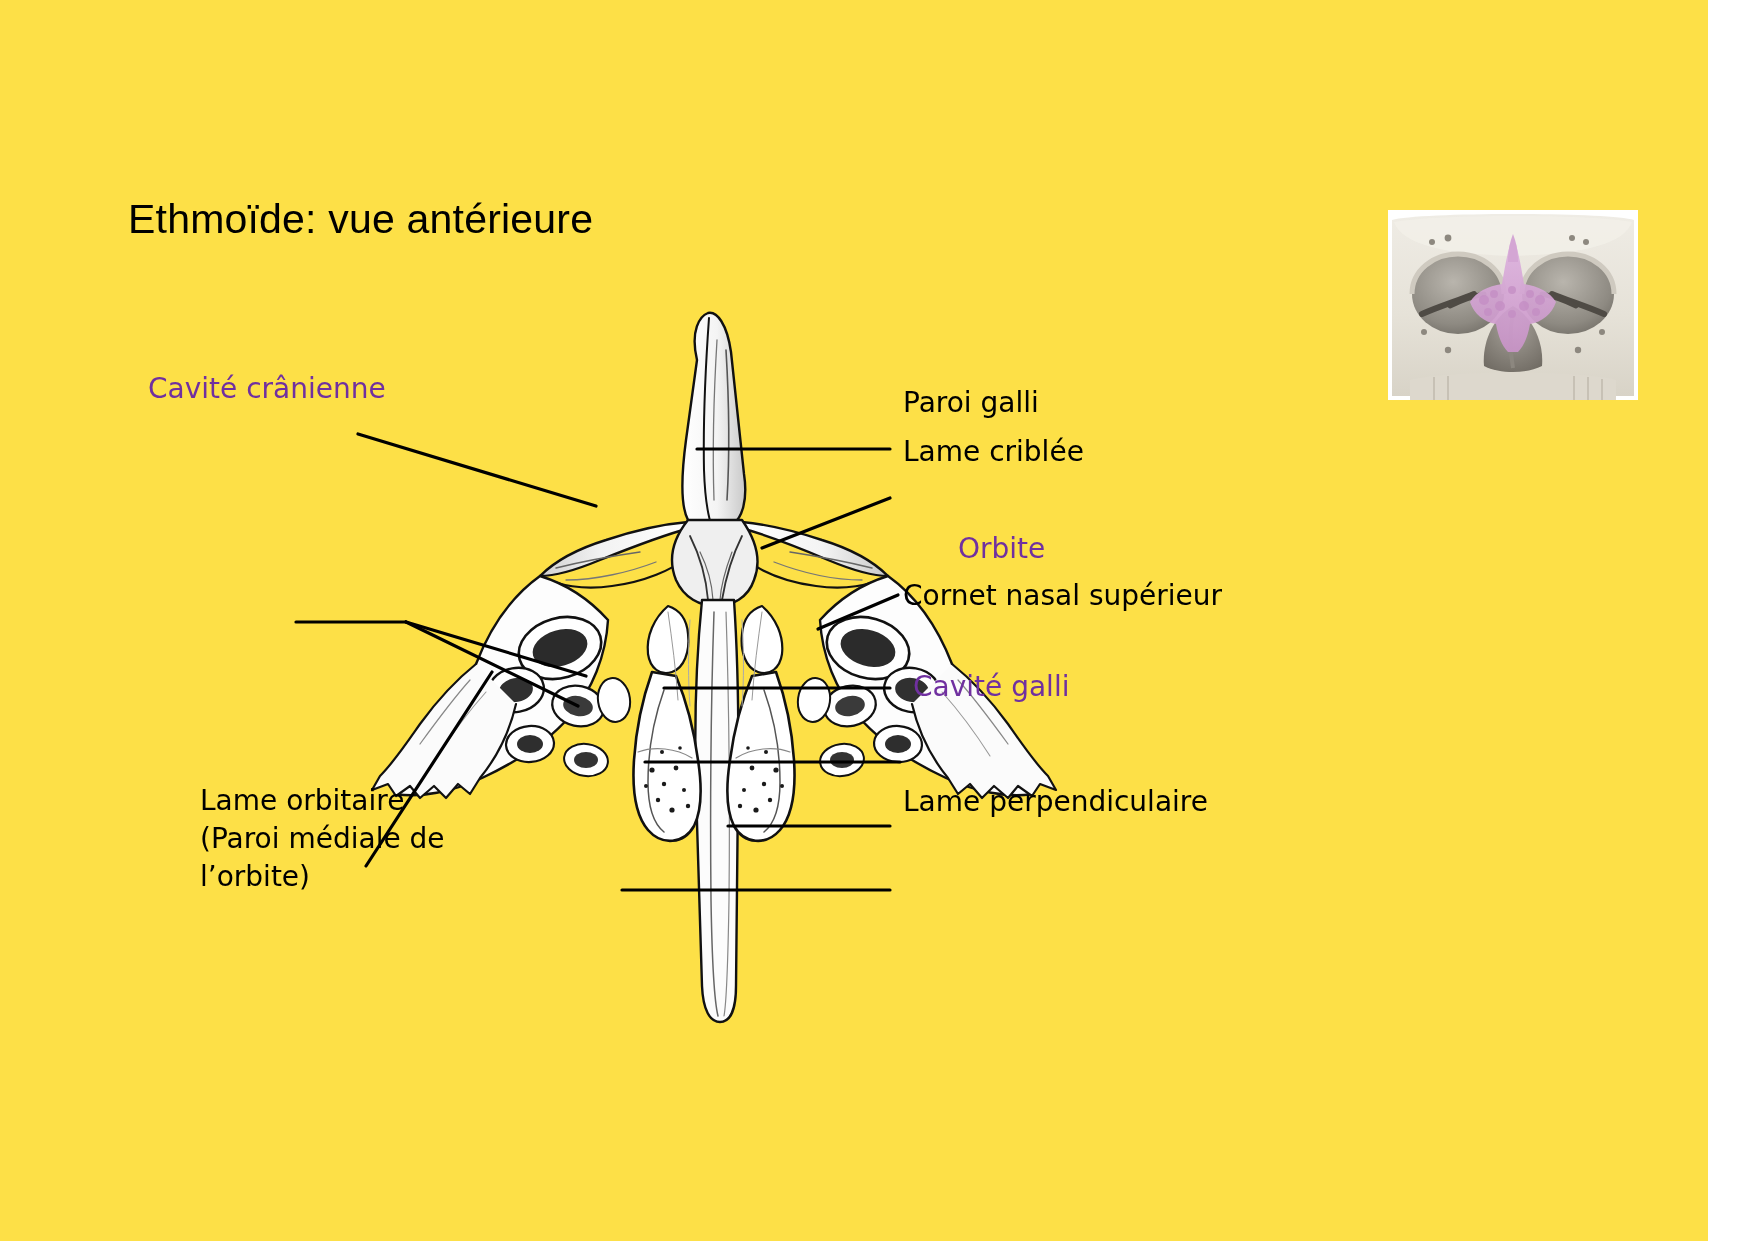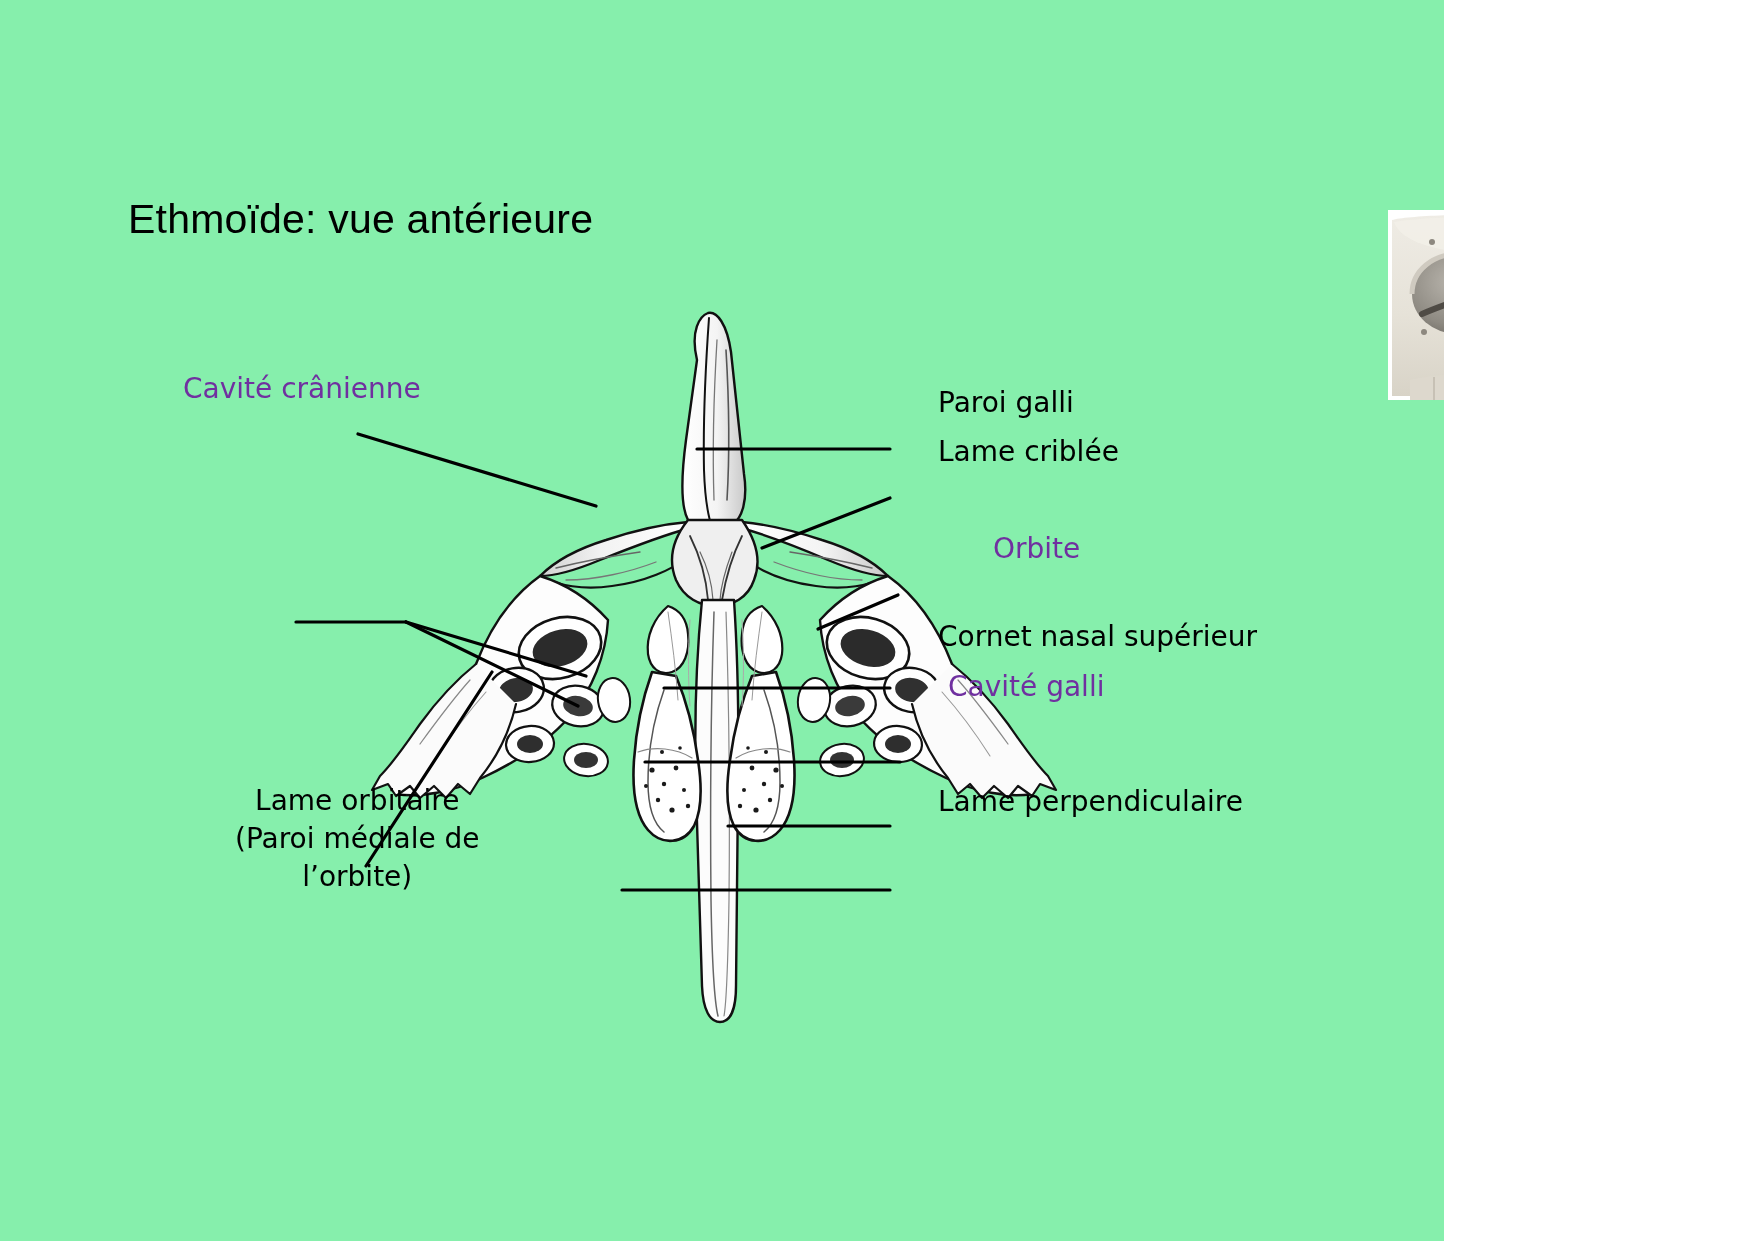--- a/index.html
+++ b/index.html
@@ -5,25 +5,24 @@
   html, body {
     margin: 0;
     padding: 0;
     background: #ffffff;
   }
   body {
     font-family: "Liberation Sans", sans-serif;
   }
   #slide {
     position: relative;
-    width: 1444px;
+    width: 1708px;
     height: 1241px;
-    background: #86efac;
+    background: #fde047;
     overflow: hidden;
-    text-align: center;
   }
 
   
   #slide-title {
     position: absolute;
     left: 128px;
     top: 196px;
     font-family: "Liberation Sans", sans-serif;
     font-size: 41px;
     color: #000000;
@@ -32,21 +31,20 @@
   }
 
   
   .label {
     position: absolute;
     font-family: "DejaVu Sans", sans-serif;
     font-size: 28px;
     line-height: 38px;
     color: #000000;
     white-space: pre-line;
-    margin-left: 35px;
   }
   .label.purple { color: #7030A0; }
 
   
   #leaders, #bone {
     position: absolute;
     left: 0; top: 0;
     width: 1754px;
     height: 1241px;
     pointer-events: none;
@@ -267,21 +265,21 @@
   <div class="label" style="left:200px; top:782px;">Lame orbitaire
 (Paroi médiale de
 l’orbite)</div>
 
   <div class="label" style="left:903px; top:384px;">Paroi galli</div>
 
   <div class="label" style="left:903px; top:433px;">Lame criblée</div>
 
   <div class="label purple" style="left:958px; top:530px;">Orbite</div>
 
-  <div class="label" style="left:903px; top:618px;">Cornet nasal supérieur</div>
+  <div class="label" style="left:903px; top:577px;">Cornet nasal supérieur</div>
 
   <div class="label purple" style="left:913px; top:668px;">Cavité galli</div>
 
 
   <div class="label" style="left:903px; top:783px;">Lame perpendiculaire</div>
 
   <div id="thumb">
     <svg width="250" height="190" viewBox="0 0 250 190" aria-hidden="true">
       <defs>
         <linearGradient id="boneG" x1="0" y1="0" x2="0" y2="1">

